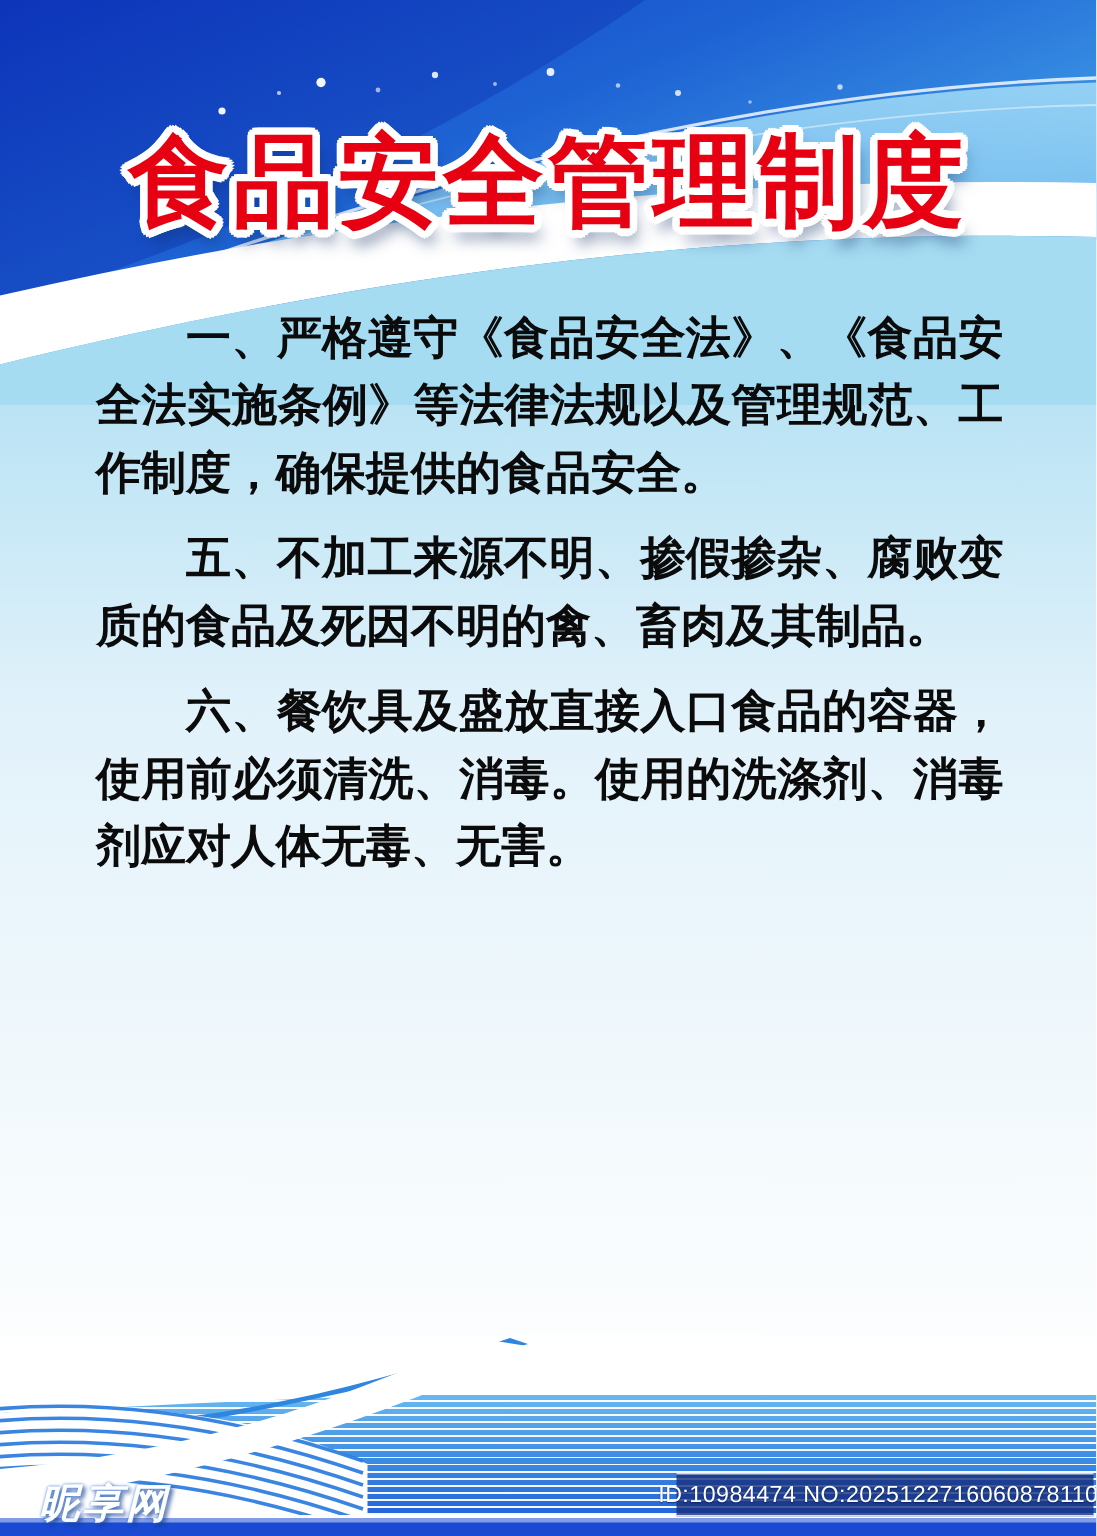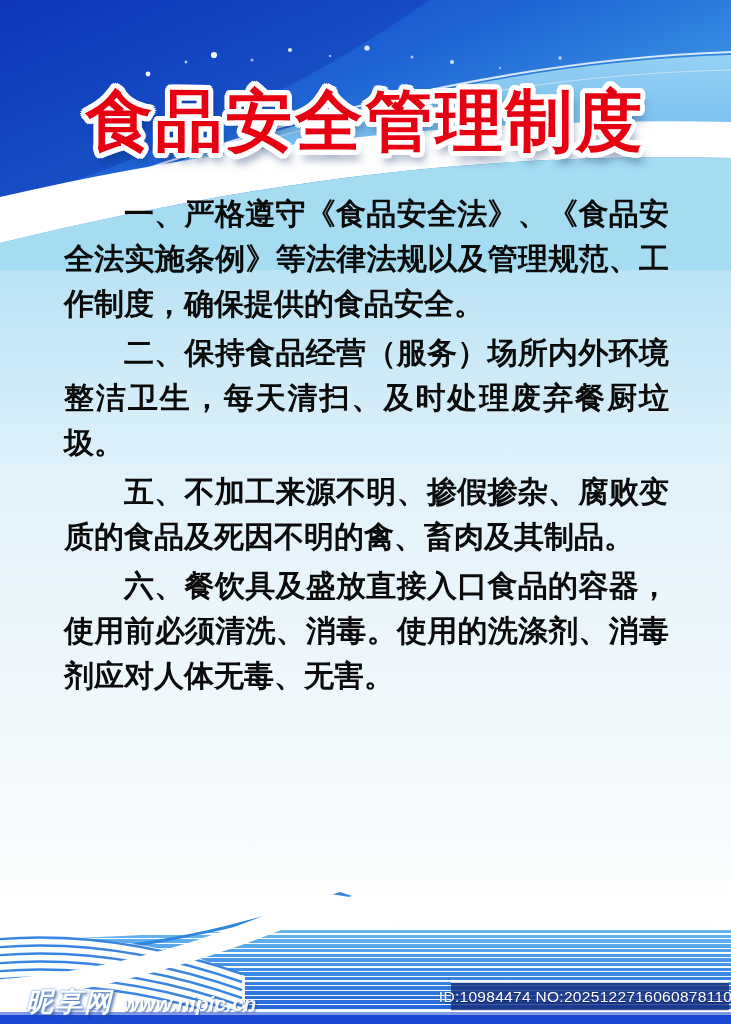--- a/index.html
+++ b/index.html
@@ -28,41 +28,41 @@
       -5px 0 0 #fff,-4.6px -1.9px 0 #fff,-3.6px -3.6px 0 #fff,-1.9px -4.6px 0 #fff,
       0 -5px 0 #fff,1.9px -4.6px 0 #fff,3.6px -3.6px 0 #fff,4.6px -1.9px 0 #fff,
       4px 9px 10px rgba(15,45,100,.55);
   }
   
   .rules{
     position:absolute;top:191px;left:64px;width:605px;
     color:#0b0b0b;font-size:30px;line-height:45px;font-weight:bold;
     text-align:justify;
   }
-  .rules p{margin:0 0 4px 0;text-indent:2em;}
+  .rules p{margin:12px 0 4px 0;text-indent:2em;}
   
   .footer{position:absolute;left:0;top:890px;width:731px;height:134px;}
   .stripe-band{
     position:absolute;left:0;top:40px;width:731px;height:94px;
     background:
       repeating-linear-gradient(180deg,
         rgba(255,255,255,0) 0px,rgba(255,255,255,0) 3.4px,
         rgba(255,255,255,.95) 3.4px,rgba(255,255,255,.95) 4.7px),
       linear-gradient(180deg,#6ab8ef 0%,#3c8ce4 45%,#1c55d2 100%);
   }
   .footer svg{position:absolute;left:0;top:0;}
   .bottom-bar{
     position:absolute;left:0;top:120px;width:731px;height:14px;
     background:#1a49d2;
     border-top:2px solid #fff;
     box-shadow:inset 0 3px 0 rgba(255,255,255,.45);
   }
   .watermark{
     position:absolute;left:26px;top:94px;
-    display:flex;align-items:baseline;gap:10px;
+    display:flex;align-items:baseline;gap:21px;
     color:#fff;opacity:.92;white-space:nowrap;
   }
   .wm-name{
     font-size:27px;font-weight:bold;font-style:italic;letter-spacing:2px;
     text-shadow:0 0 2px #2a6fd0,2px 2px 3px rgba(20,60,140,.8);
   }
   .wm-url{
     font-size:21px;font-weight:bold;font-style:italic;
     text-shadow:1px 1px 2px rgba(20,60,140,.8);
   }
@@ -122,21 +122,20 @@
         <circle cx="500" cy="68" r="1.2" opacity="0.55"></circle>
         <circle cx="560" cy="58" r="1.8" opacity="0.7"></circle>
         <circle cx="120" cy="92" r="1.4" opacity="0.6"></circle>
       </g>
     </svg>
     <div class="title">食品安全管理制度</div>
   </div>
 
   <div class="rules">
     <p>一、严格遵守《食品安全法》、《食品安全法实施条例》等法律法规以及管理规范、工作制度，确保提供的食品安全。</p>
-    <p>二、保持食品经营（服务）场所内外环境整洁卫生，每天清扫、及时处理废弃餐厨垃圾。</p>
     <p>五、不加工来源不明、掺假掺杂、腐败变质的食品及死因不明的禽、畜肉及其制品。</p>
     <p>六、餐饮具及盛放直接入口食品的容器，使用前必须清洗、消毒。使用的洗涤剂、消毒剂应对人体无毒、无害。</p>
   </div>
 
   <div class="footer">
     <div class="stripe-band"></div>
     <svg width="731" height="134" viewBox="0 0 731 134">
 
       <path d="M0,0 H731 V37 C480,30 230,40 0,52 Z" fill="#ffffff"></path>
 
@@ -151,18 +150,17 @@
         <path d="M-10,82 Q110,70 242,116"></path>
         <path d="M-10,90 Q110,78 242,124"></path>
         <path d="M-10,98 Q110,86 242,132"></path>
       </g>
 
       <path d="M-10,114 C120,98 235,64 356,8 L318,2 C215,50 110,82 -10,90 Z" fill="#ffffff"></path>
     </svg>
     <div class="bottom-bar"></div>
     <div class="watermark">
       <span class="wm-name">昵享网</span>
-      <span class="wm-url">www.nipic.cn</span>
     </div>
     <div class="id-box">ID:10984474 NO:20251227160608781105</div>
   </div>
 
 </div>
 
 </body></html>

